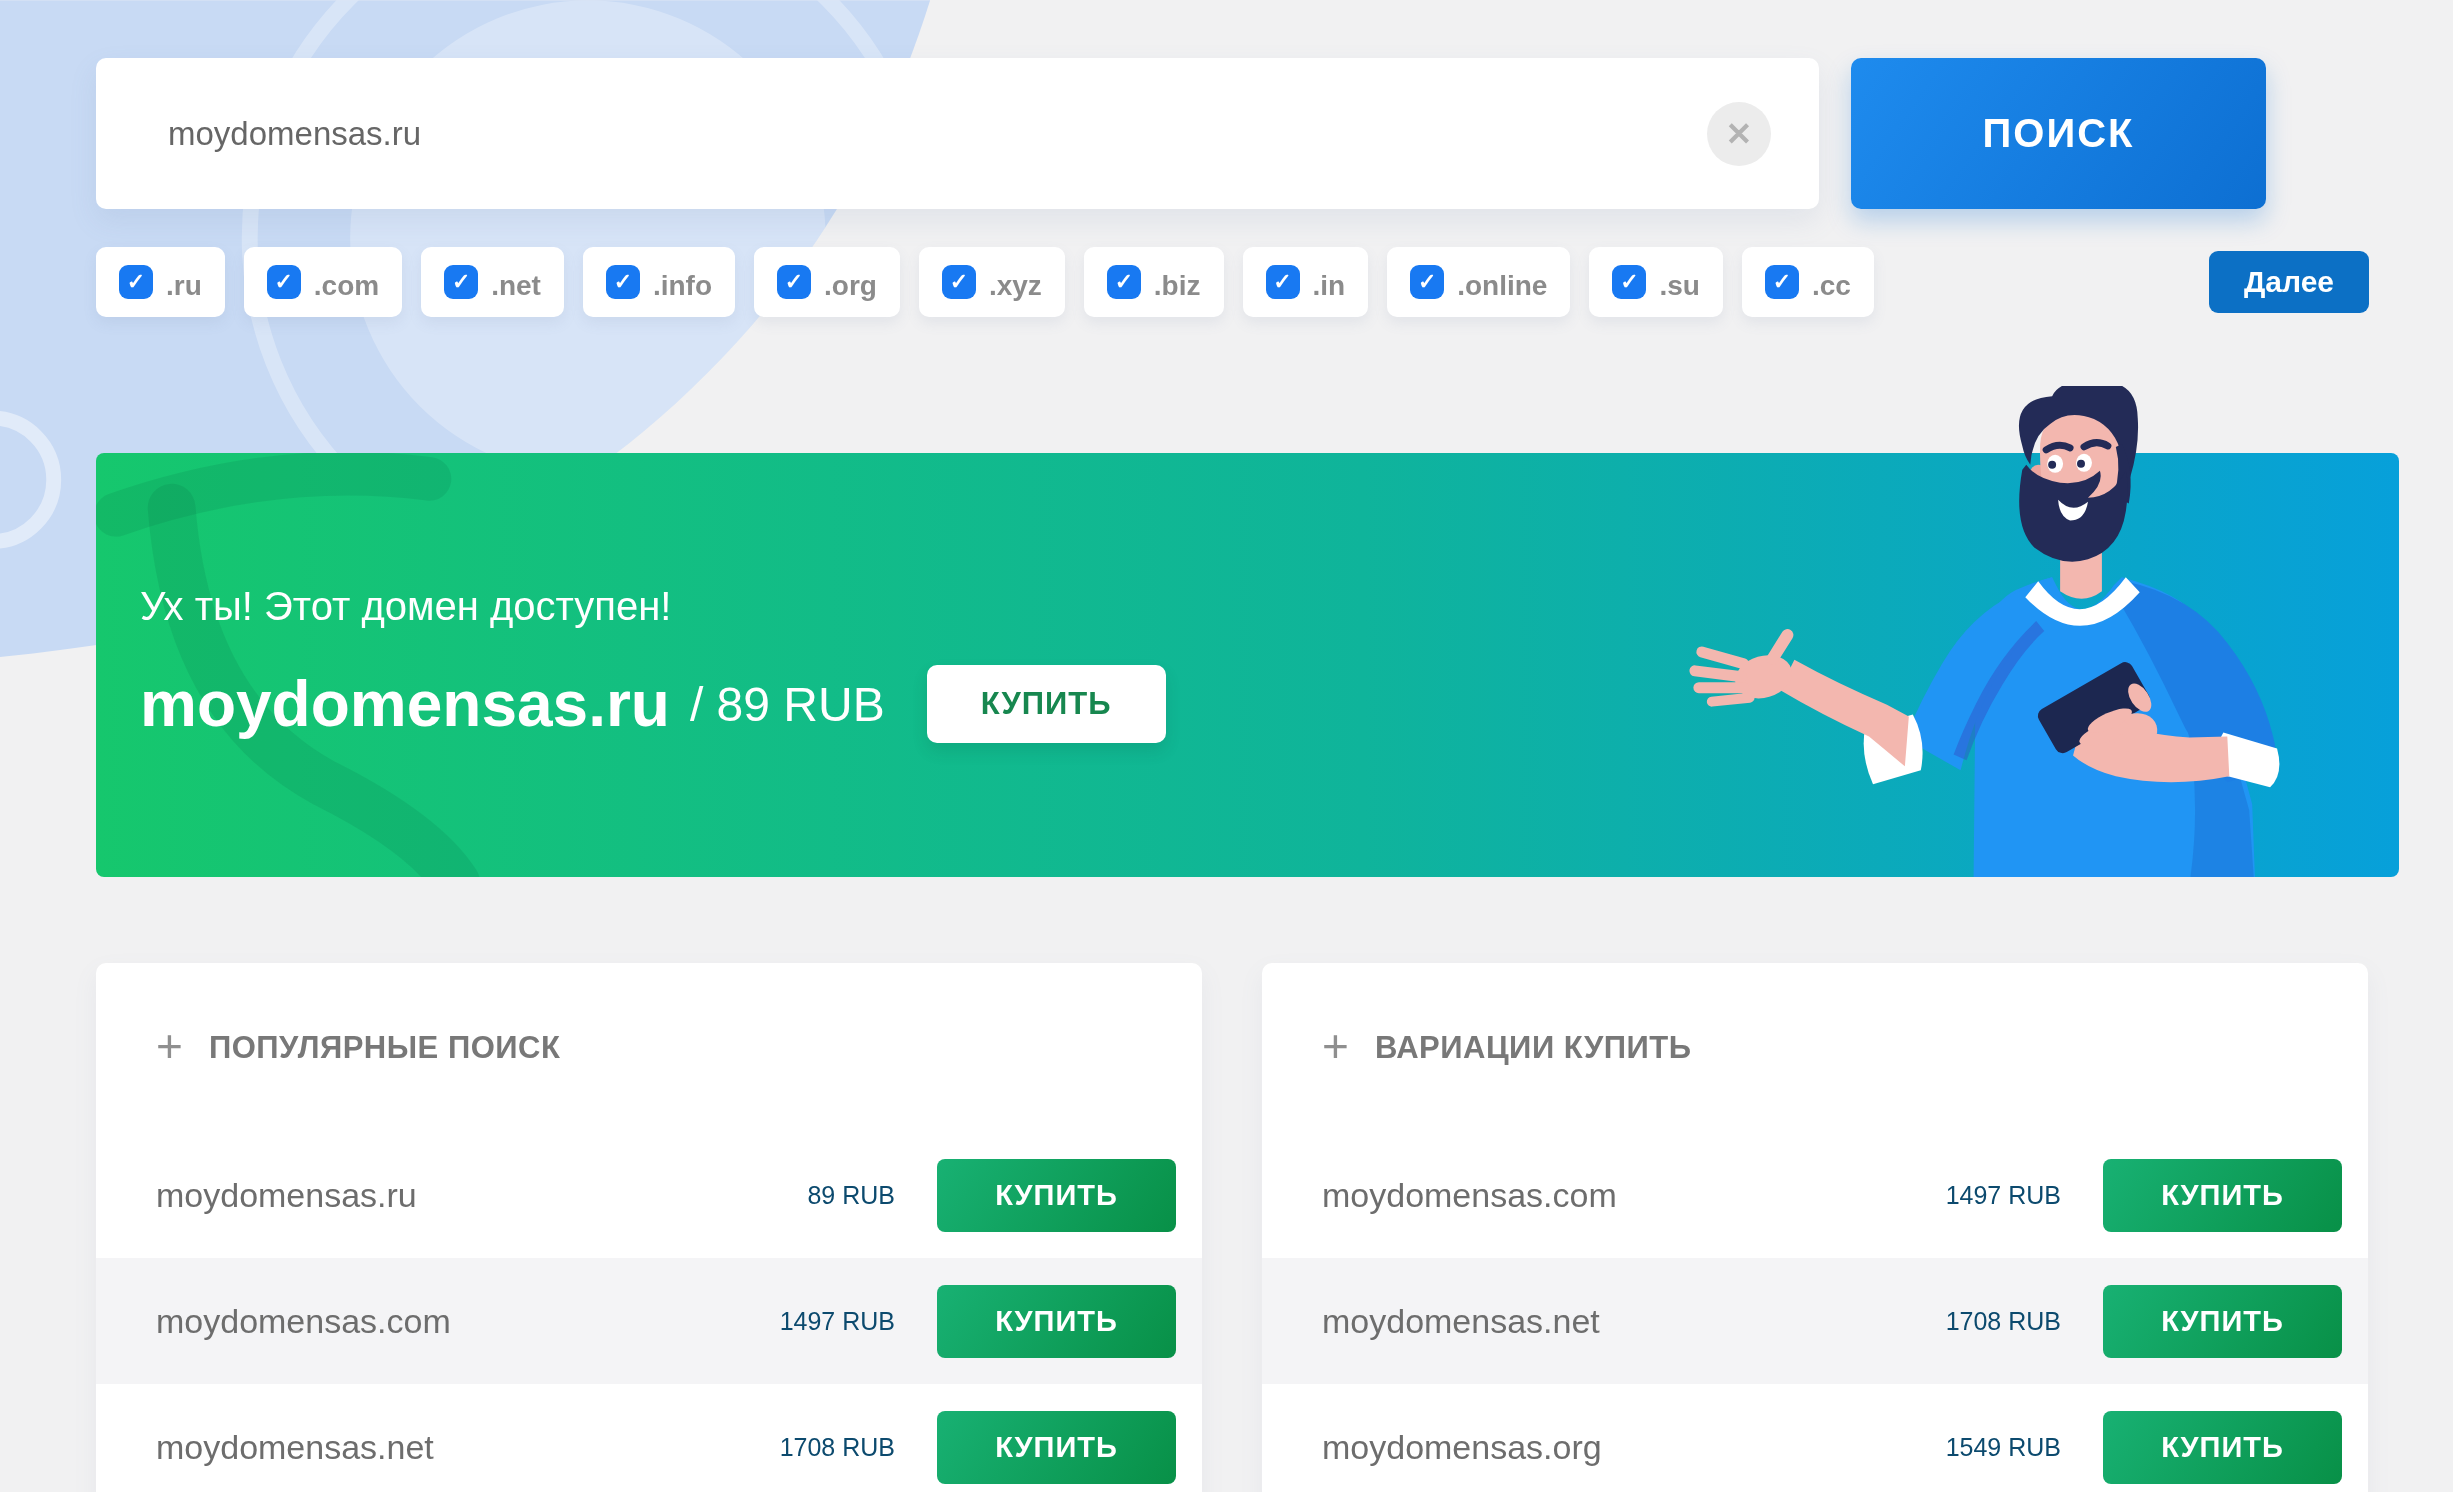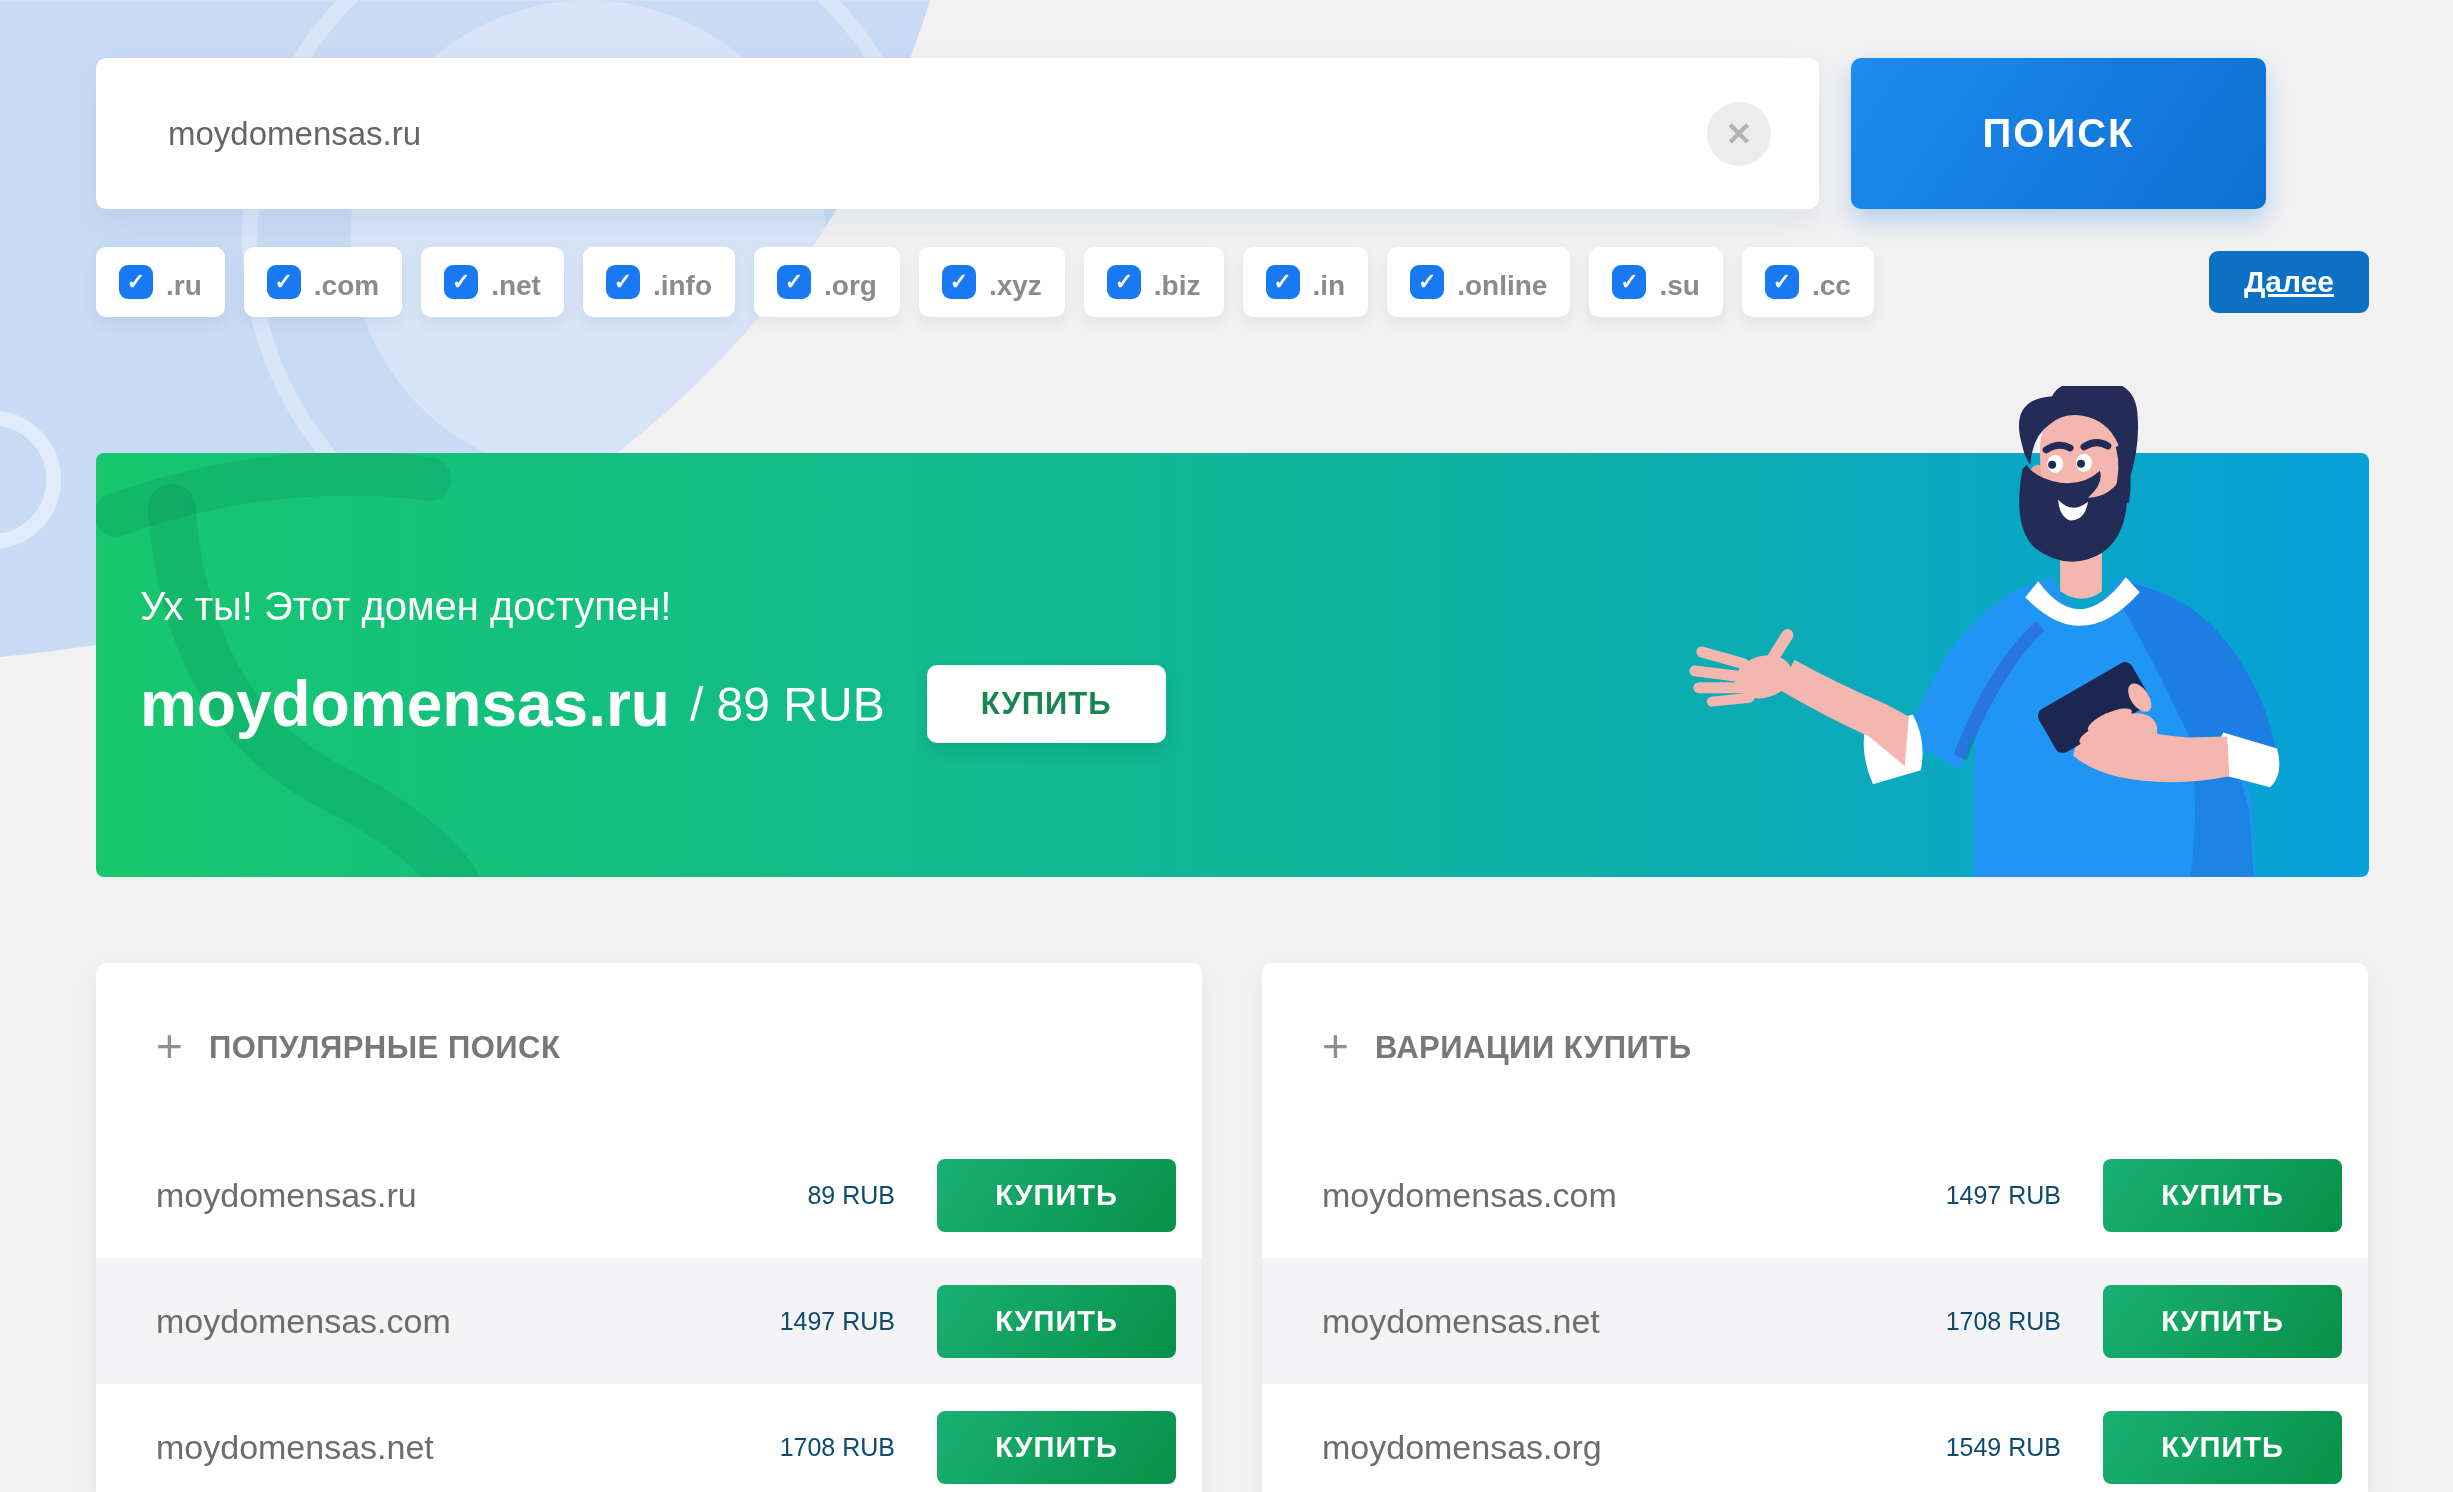--- a/index.html
+++ b/index.html
@@ -44,27 +44,28 @@
   }
   .tld-checkbox{
     width:34px;height:34px;border-radius:9px;background:#1879f2;
     display:flex;align-items:center;justify-content:center;
   }
   .tld-check{color:#fff;font-size:22px;font-weight:bold;line-height:1;}
   .tld-label{font-size:28px;font-weight:bold;color:#8b8b8b;margin-top:8px;}
   .next-btn{
     margin-left:auto;height:62px;padding:0 35px;background:#0c70c5;
     border-radius:9px;color:#fff;font-size:30px;font-weight:bold;
-    display:flex;align-items:center;cursor:pointer;text-decoration:underline;
+    display:flex;align-items:center;cursor:pointer;
   }
   
   .banner{
     position:absolute;left:96px;top:453px;width:2273px;height:424px;
     border-radius:8px;overflow:hidden;
     background:linear-gradient(90deg,#16c76d 0%,#0fb49b 55%,#07a0da 100%);
+    padding-left:30px;
   }
   .banner-watermark{position:absolute;left:0;top:0;}
   .banner-subtitle{
     position:absolute;left:44px;top:131px;
     font-size:40px;color:#fff;font-weight:400;
   }
   .banner-domain-row{
     position:absolute;left:44px;top:211px;height:80px;
     display:flex;align-items:center;
   }

